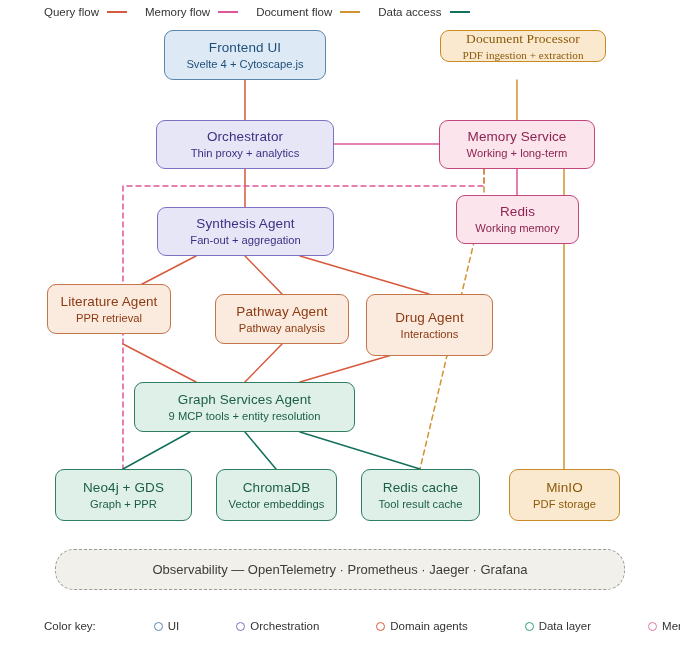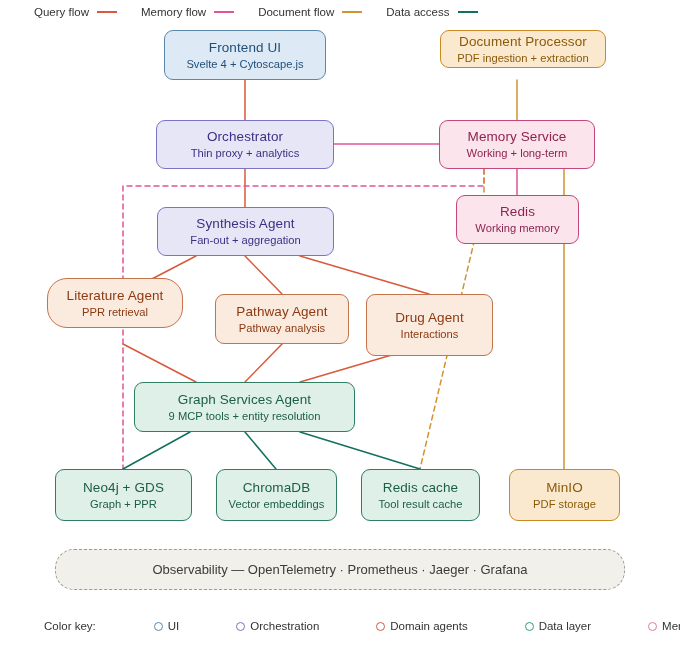--- a/index.html
+++ b/index.html
@@ -25,26 +25,26 @@
     left: 0;
     top: 0;
     width: 680px;
     height: 660px;
     pointer-events: none;
   }
 
   
   .flow-legend {
     position: absolute;
-    left: 34px;
+    left: 44px;
     top: 2px;
     height: 20px;
     display: flex;
     align-items: center;
-    gap: 24px;
+    gap: 18px;
   }
   .flow-item {
     display: flex;
     align-items: center;
     gap: 8px;
     font-size: 11.5px;
     color: #333333;
     white-space: nowrap;
   }
   .flow-swatch {
@@ -190,41 +190,41 @@
         <span>Data access</span>
         <span class="flow-swatch" style="border-top-color: rgb(18, 112, 92);"></span>
       </div>
     </div>
 
   <div id="node-layer">
       <div class="node pal-ui" style="left: 164px; top: 30px; width: 162px; height: 50px;">
         <div class="title">Frontend UI</div>
         <div class="sub">Svelte 4 + Cytoscape.js</div>
       </div>
-      <div class="node pal-docs" style="left: 440px; top: 30px; width: 166px; height: 38px;">
+      <div class="node pal-docs" style="left: 440px; top: 30px; width: 166px; height: 32px; font-family: Liberation Serif, serif;">
         <div class="title">Document Processor</div>
         <div class="sub">PDF ingestion + extraction</div>
       </div>
       <div class="node pal-orch" style="left: 156px; top: 120px; width: 178px; height: 49px;">
         <div class="title">Orchestrator</div>
         <div class="sub">Thin proxy + analytics</div>
       </div>
       <div class="node pal-memory" style="left: 439px; top: 120px; width: 156px; height: 49px; text-align: right;">
         <div class="title">Memory Service</div>
         <div class="sub">Working + long-term</div>
       </div>
       <div class="node pal-orch" style="left: 157px; top: 207px; width: 177px; height: 49px;">
         <div class="title">Synthesis Agent</div>
         <div class="sub">Fan-out + aggregation</div>
       </div>
       <div class="node pal-memory" style="left: 456px; top: 195px; width: 123px; height: 49px;">
         <div class="title">Redis</div>
         <div class="sub">Working memory</div>
       </div>
-      <div class="node pal-agent" style="left: 47px; top: 278px; width: 136px; height: 50px; border-radius: 20px;">
+      <div class="node pal-agent" style="left: 47px; top: 284px; width: 124px; height: 50px;">
         <div class="title">Literature Agent</div>
         <div class="sub">PPR retrieval</div>
       </div>
       <div class="node pal-agent" style="left: 215px; top: 294px; width: 134px; height: 50px;">
         <div class="title">Pathway Agent</div>
         <div class="sub">Pathway analysis</div>
       </div>
       <div class="node pal-agent" style="left: 366px; top: 294px; width: 127px; height: 62px;">
         <div class="title">Drug Agent</div>
         <div class="sub">Interactions</div>

